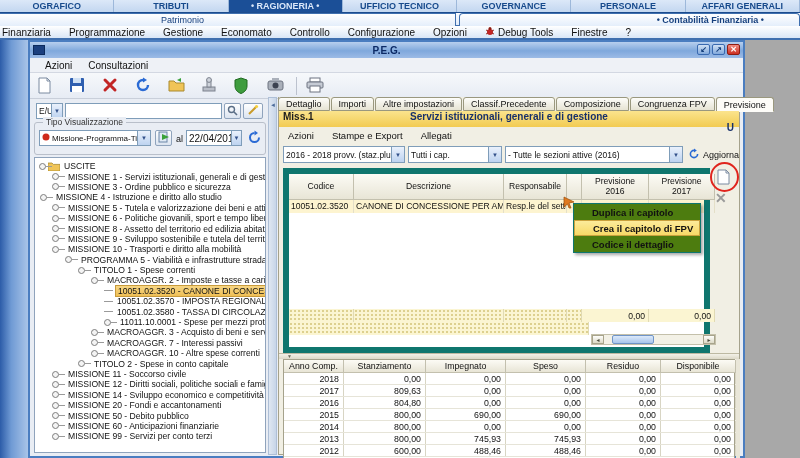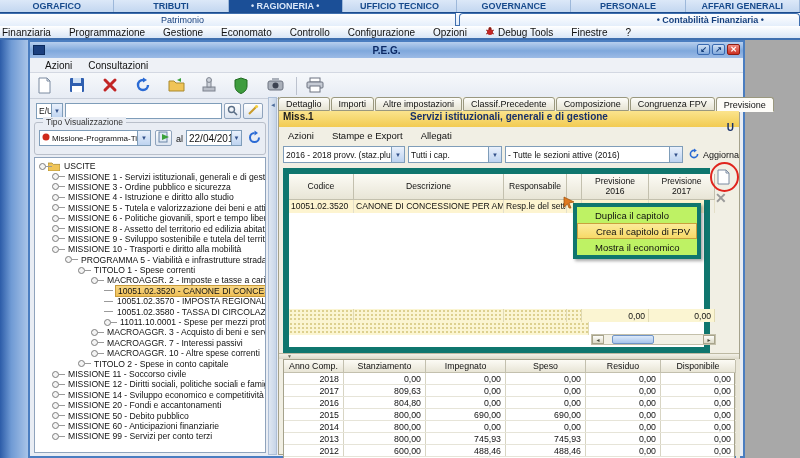--- a/index.html
+++ b/index.html
@@ -137,22 +137,22 @@
   .hthumb { width:42px; height:9px; margin-left:8px; border:1px solid #6f94c8; border-radius:2px;
     background:linear-gradient(#dcE9fa,#a9c6ec); }
 
   
   .stripicon { position:absolute; width:16px; height:16px; }
   .annot { position:absolute; left:710px; top:162px; width:29px; height:30px;
     border:2.5px solid #e0241d; border-radius:50%; z-index:60; }
   .graydel { position:absolute; left:715px; top:190px; font-size:14px; font-weight:bold; color:#9a9a9a; }
 
   
-  .ctxmenu { position:absolute; left:573px; top:203px; width:128px; background:#bef264;
-    border:4px solid #0f766e; box-shadow:2px 2px 3px rgba(0,0,0,.35); z-index:50; }
+  .ctxmenu { position:absolute; left:573px; top:203px; width:128px; background:#4d7c0f;
+    border:1px solid #0f766e; box-shadow:2px 2px 3px rgba(0,0,0,.35); z-index:50;font-weight:bold; }
   .ctxitem { height:16px; display:flex; align-items:center; padding-left:18px; font-size:9.5px; color:#111; }
   .ctxitem.hl { background:linear-gradient(#fceb9a,#f7d967); border:1px solid #c9a13d; }
 
   .cursor-ic { position:absolute; left:563px; top:195px; z-index:55; }
 
   
   .hsplit { position:absolute; left:279px; top:353px; width:460px; height:6px;
     background:linear-gradient(#f3f1e8,#dcd9c8); border-top:1px solid #bdb9a2; }
   .hsplit::after { content:"▼"; position:absolute; left:8px; top:-1px; font-size:5px; color:#6a6a5a; }
 
@@ -347,21 +347,21 @@
       <div class="trow" style="padding-left: 17px;">
         <span class="thandle"></span>
         <span style="width:6px;flex:0 0 6px;"></span>
         <span class="tlabel">MISSIONE 1 - Servizi istituzionali, generali e di gestione</span>
       </div>
       <div class="trow" style="padding-left: 17px;">
         <span class="thandle"></span>
         <span style="width:6px;flex:0 0 6px;"></span>
         <span class="tlabel">MISSIONE 3 - Ordine pubblico e sicurezza</span>
       </div>
-      <div class="trow" style="padding-left: 17px;">
+      <div class="trow" style="padding-left: 5px;">
         <span class="thandle"></span>
         <span style="width:6px;flex:0 0 6px;"></span>
         <span class="tlabel">MISSIONE 4 - Istruzione e diritto allo studio</span>
       </div>
       <div class="trow" style="padding-left: 17px;">
         <span class="thandle"></span>
         <span style="width:6px;flex:0 0 6px;"></span>
         <span class="tlabel">MISSIONE 5 - Tutela e valorizzazione dei beni e attività culturali</span>
       </div>
       <div class="trow" style="padding-left: 17px;">
@@ -556,21 +556,21 @@
           <path d="M2 1 h8 l3 3 v11 h-11 z" fill="#fff" stroke="#7a8aa0"></path>
           <path d="M10 1 v3 h3" fill="none" stroke="#7a8aa0"></path>
         </svg></span>
   </div>
   <div class="annot"></div>
   <div class="graydel">✕</div>
 
   <div class="ctxmenu">
       <div class="ctxitem">Duplica il capitolo</div>
       <div class="ctxitem hl">Crea il capitolo di FPV</div>
-      <div class="ctxitem">Mostra il economico</div>
+      <div class="ctxitem">Codice il dettaglio</div>
     </div>
 
   <div class="cursor-ic">
     <svg width="13" height="13" viewBox="0 0 13 13">
         <path d="M1 1 L11 6 L6 7 L8 12 L6 12 L4.5 8 L1 11 Z" fill="#e07a20" stroke="#9a4d0a" stroke-width="0.7"></path>
       </svg>
   </div>
 
   <div class="hsplit"></div>
   <div class="bgrid">

